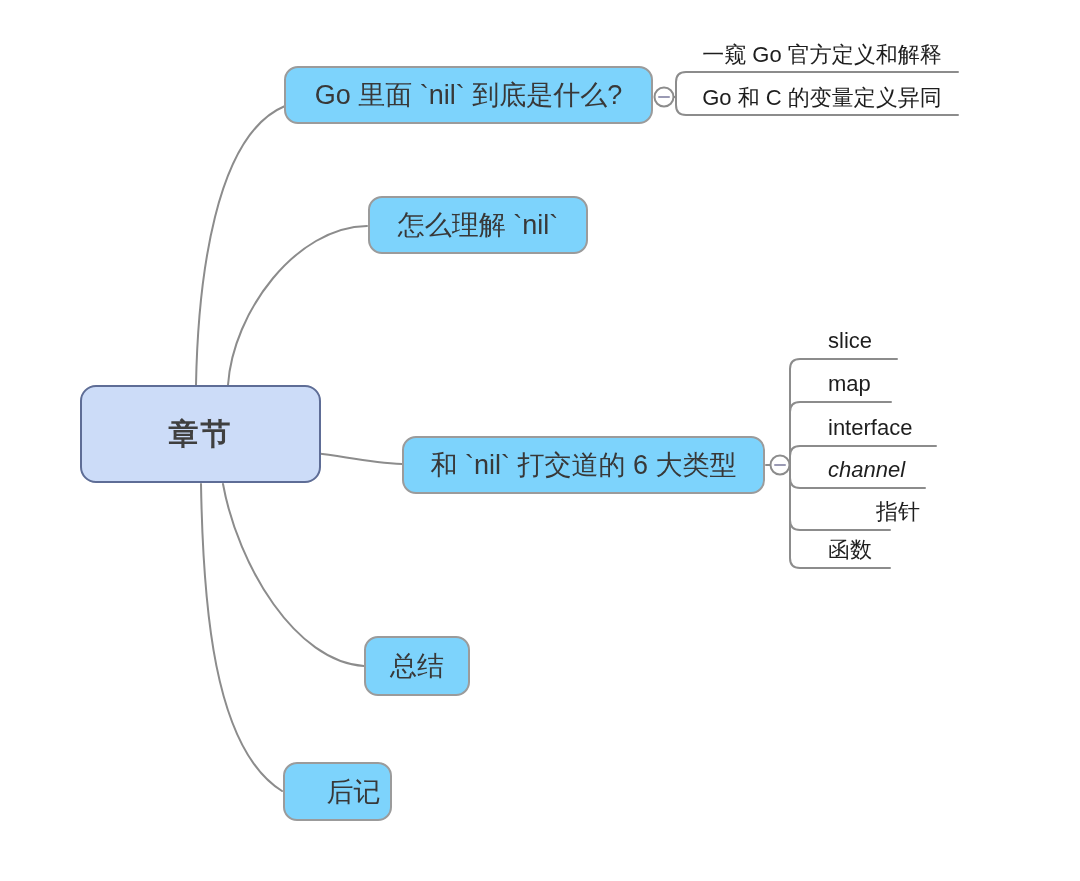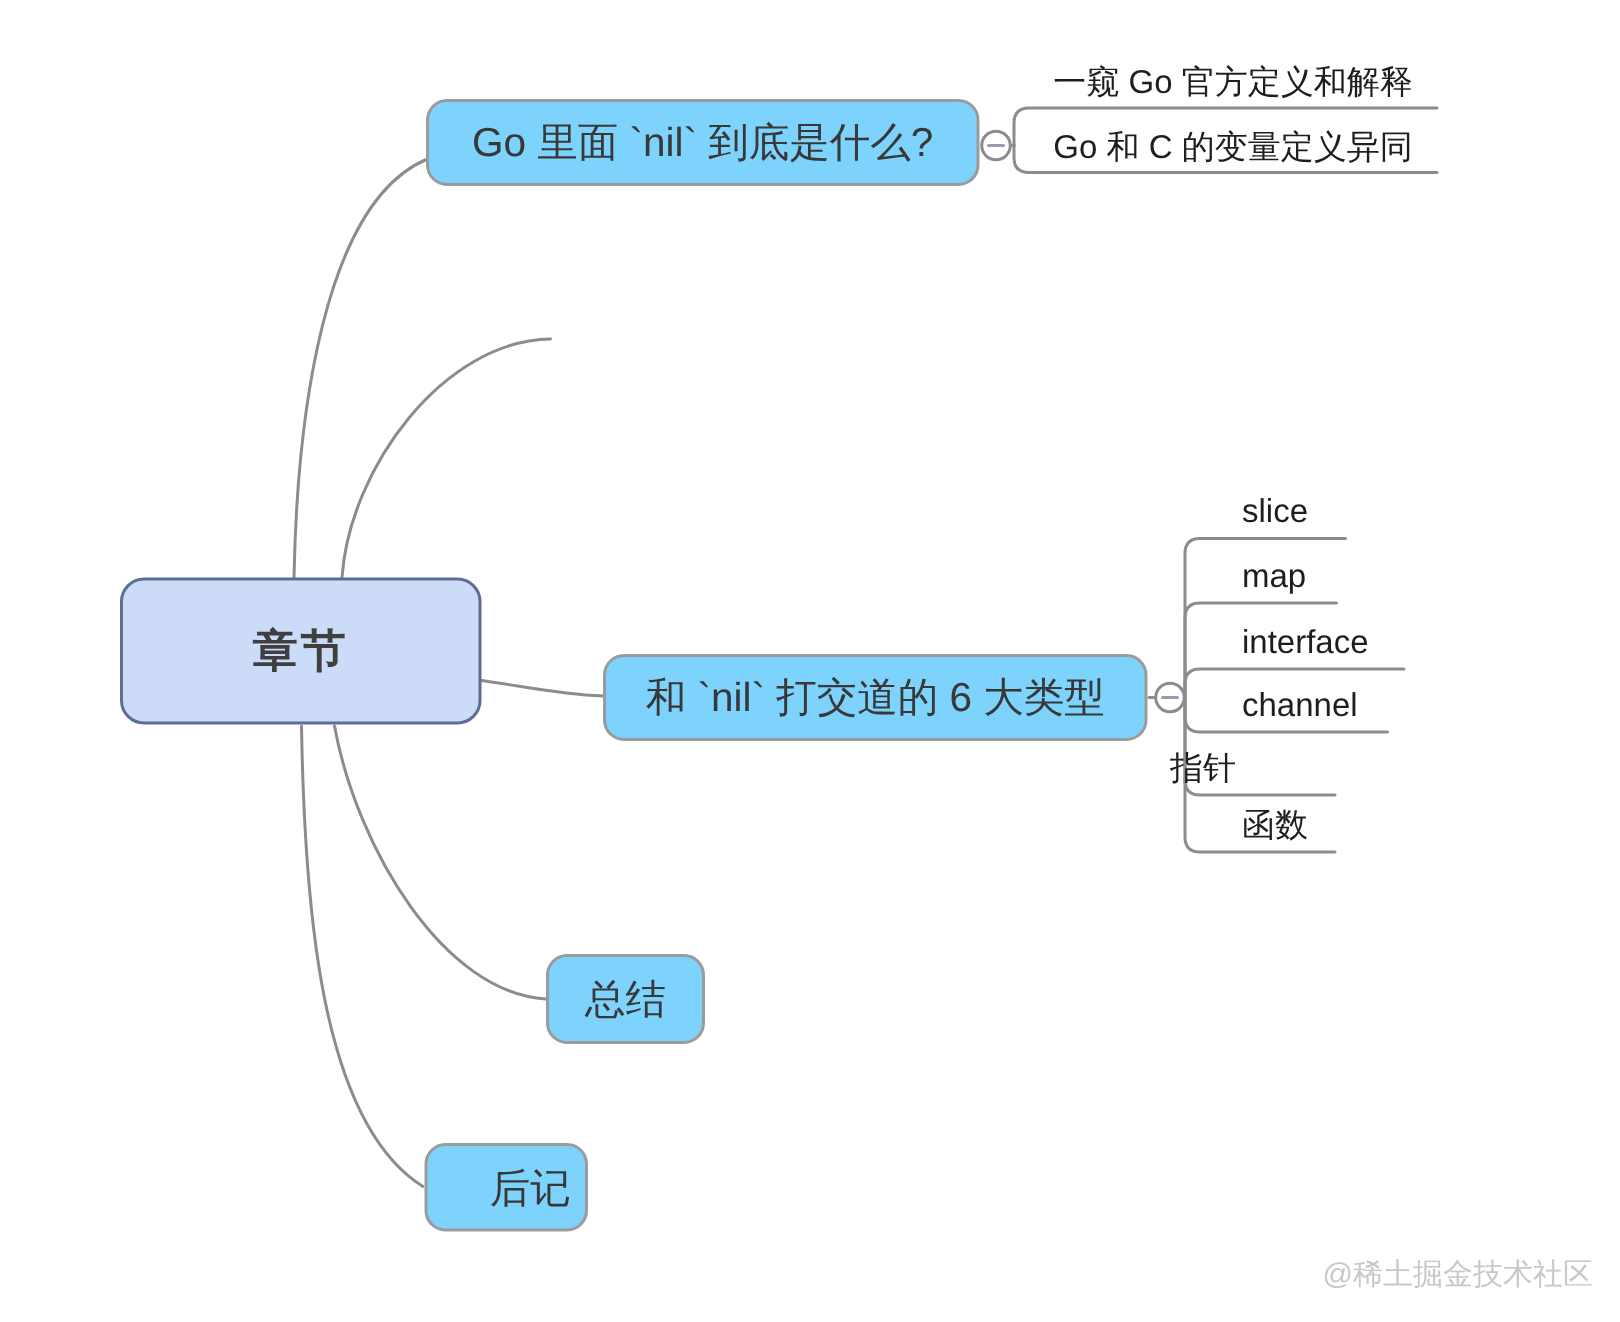--- a/index.html
+++ b/index.html
@@ -88,34 +88,36 @@
   <div class="topic root" style="left:80px;top:385px;width:241px;height:98px;">
     <span>章节</span>
   </div>
 
   <div class="topic" style="left:284px;top:66px;width:369px;height:58px;">
     <span>Go 里面 `nil` 到底是什么?</span>
   </div>
   <div class="child-label centered" style="left:686px;top:40px;width:272px;">一窥 Go 官方定义和解释</div>
   <div class="child-label centered" style="left:686px;top:83px;width:272px;">Go 和 C 的变量定义异同</div>
 
+  <div class="topic" style="left:368px;top:196px;width:220px;height:58px;">
+    <span>怎么理解 `nil`</span>
+  </div>
 
   <div class="topic" style="left:402px;top:436px;width:363px;height:58px;">
     <span>和 `nil` 打交道的 6 大类型</span>
   </div>
   <div class="child-label" style="left:828px;top:326px;width:150px;">slice</div>
   <div class="child-label" style="left:828px;top:369px;width:150px;">map</div>
   <div class="child-label" style="left:828px;top:413px;width:150px;">interface</div>
-  <div class="child-label" style="left:828px;top:455px;width:150px;">channel</div>
-  <div class="child-label" style="left:780px;top:497px;width:150px;">指针</div>
+  <div class="child-label" style="left:828px;top:455px;width:150px;font-style:italic;">channel</div>
+  <div class="child-label" style="left:876px;top:497px;width:150px;">指针</div>
   <div class="child-label" style="left:828px;top:535px;width:150px;">函数</div>
 
   <div class="topic" style="left:364px;top:636px;width:106px;height:60px;">
     <span>总结</span>
   </div>
 
   <div class="topic" style="left:283px;top:762px;width:109px;height:59px;padding-left:32px;">
     <span>后记</span>
   </div>
 
-  <div class="watermark">@稀土掘金技术社区</div>
 
 </div>
 
 </body></html>

